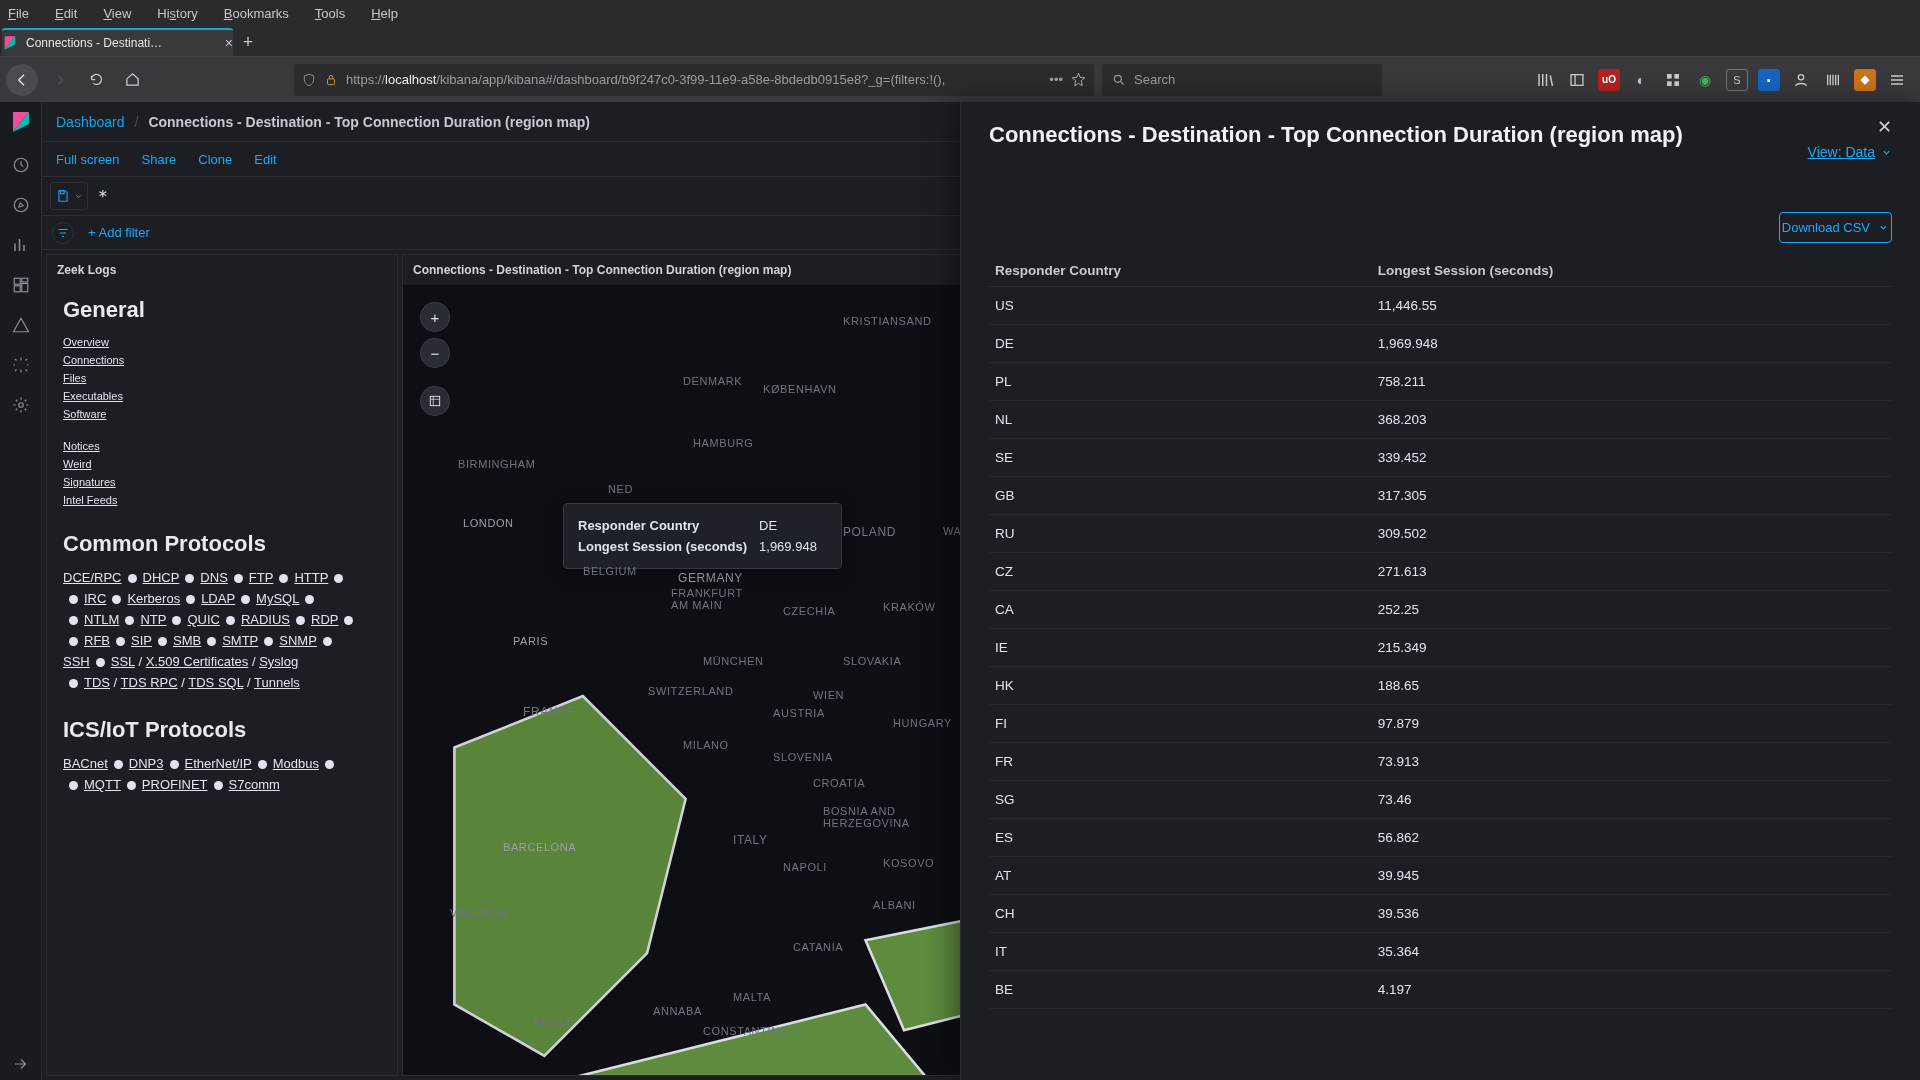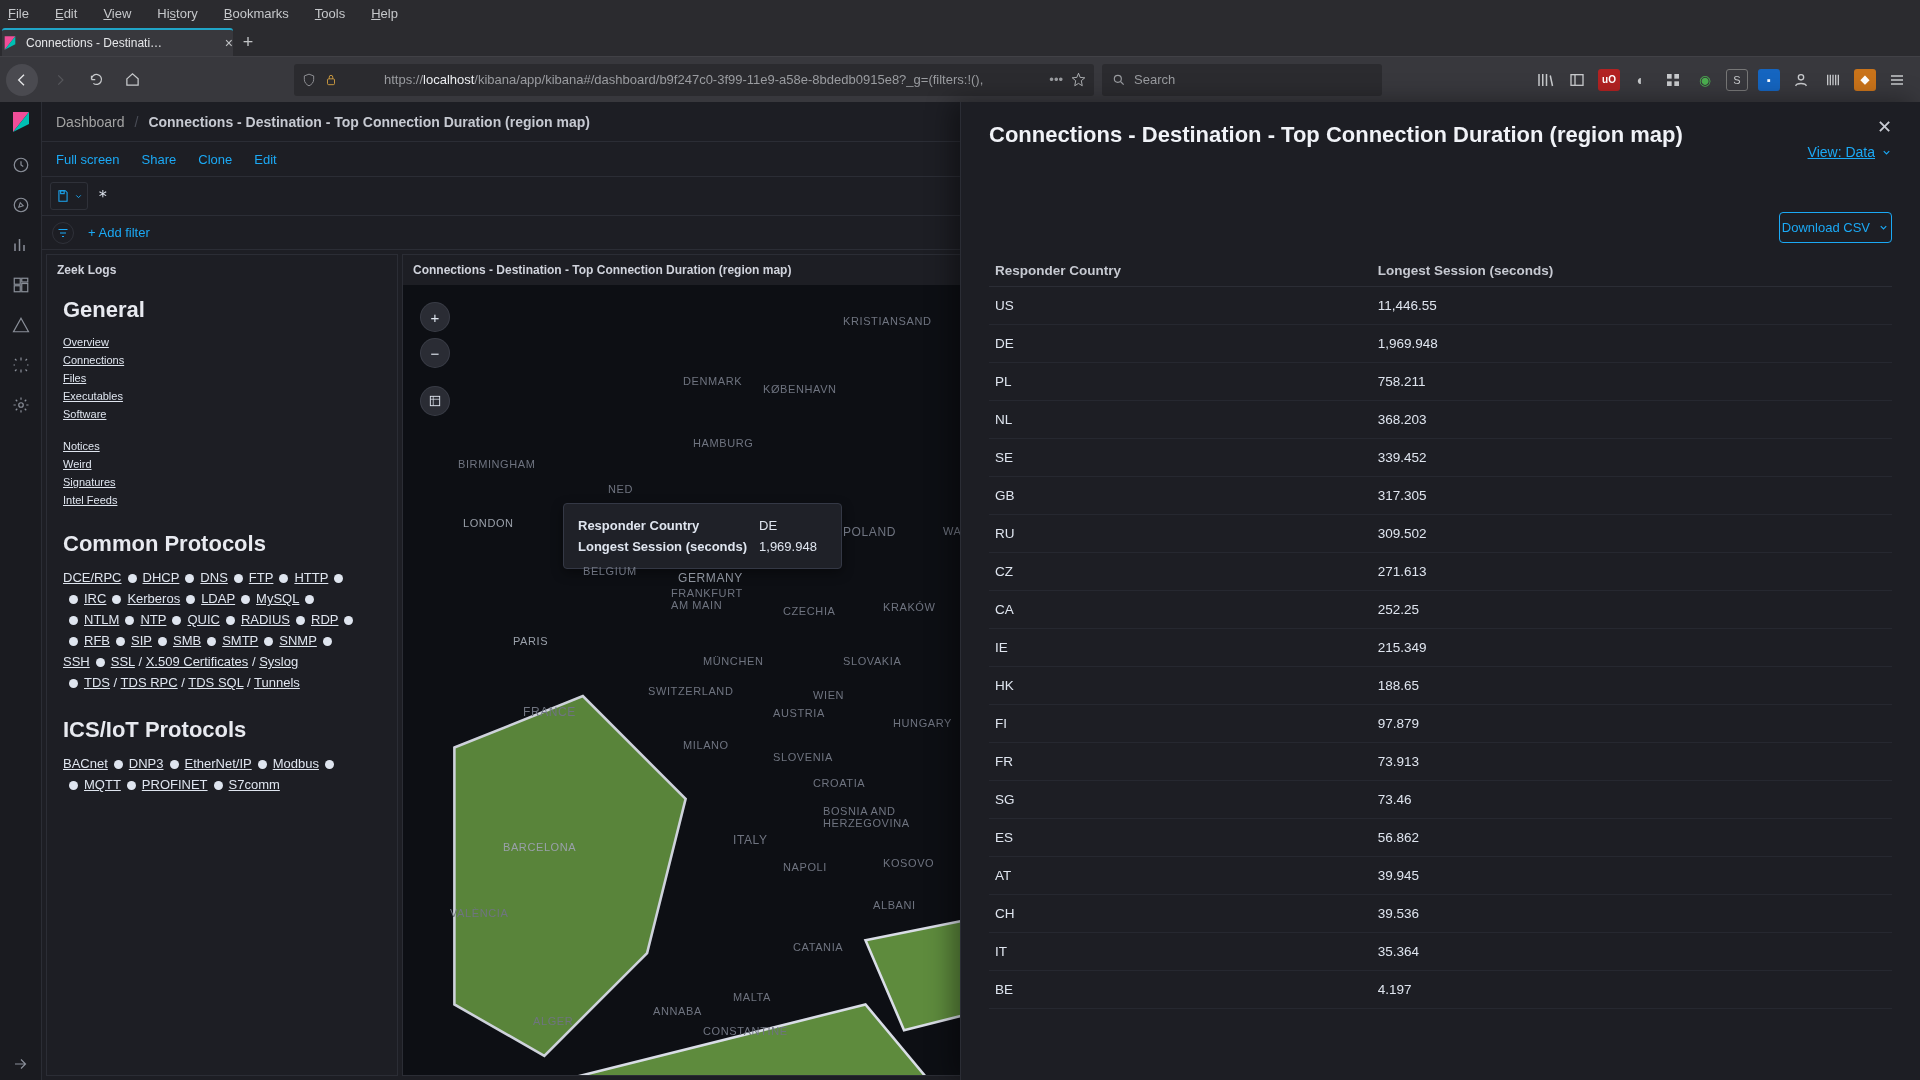--- a/index.html
+++ b/index.html
@@ -36,21 +36,21 @@
     border-top: 1px solid #414146;
   }
   .nav-btn { width: 28px; height: 28px; display: flex; align-items: center; justify-content: center; color: #b0b2b5; border-radius: 4px; }
   .nav-btn.disabled { opacity: .45; }
   .nav-back-circle { width: 32px; height: 32px; border-radius: 50%; background: #4a4a50; display: flex; align-items: center; justify-content: center; }
 
   .url-bar {
     flex: 0 0 800px; height: 32px; background: #2b2b2f; border-radius: 3px; display: flex; align-items: center;
     padding: 0 8px; font-size: 13px; color: #9a9ca0; gap: 8px; position: relative; margin-left: 140px;
   }
-  .url-text { white-space: nowrap; overflow: hidden; text-overflow: ellipsis; flex: 1; margin-left: 38px; }
+  .url-text { white-space: nowrap; overflow: hidden; text-overflow: ellipsis; flex: 1; }
   .url-text .host { color: #eceef1; }
 
   .search-bar {
     width: 280px; height: 32px; background: #2b2b2f; border-radius: 3px; display: flex; align-items: center;
     padding: 0 10px; color: #9a9ca0; gap: 8px; font-size: 13px;
   }
 
   .toolbar-icons { margin-left: auto; display: flex; align-items: center; gap: 10px; padding-right: 6px; }
   .ti { width: 22px; height: 22px; display: flex; align-items: center; justify-content: center; font-size: 14px; color:#c8cacd; border-radius:3px; }
   .ti.red { background:#b22222; color:#fff; font-size:10px; font-weight:bold; }
@@ -69,21 +69,21 @@
   .rail-logo { width: 28px; height: 28px; display:flex; align-items:center; justify-content:center; }
   .rail-ico { width: 22px; height: 22px; display: flex; align-items: center; justify-content: center; color: #8a8f99; }
   .rail-bottom { margin-top: auto; padding-bottom: 10px; }
 
   .main-col { flex: 1; display: flex; flex-direction: column; min-width: 0; }
 
   .breadcrumb-bar {
     height: 40px; display: flex; align-items: center; padding: 0 14px; color: #c1c5ce; font-size: 14px;
     border-bottom: 1px solid #2b2d35;
   }
-  .breadcrumb-bar .crumb1 { color: #a3a3a3; }
+  .breadcrumb-bar .crumb1 { color: #0ea5e9; }
   .breadcrumb-bar .crumb2 { color: #c6c9d1; font-weight: 600; }
   .breadcrumb-bar .sep { margin: 0 10px; color: #4a4d57; }
 
   .actions-bar {
     height: 34px; display: flex; align-items: center; padding: 0 14px; gap: 22px; font-size: 13px;
   }
   .actions-bar a { color: #1ba9f5; text-decoration: none; }
 
   .query-row {
     height: 40px; display:flex; align-items:center; border-top:1px solid #2b2d35; border-bottom:1px solid #2b2d35;

